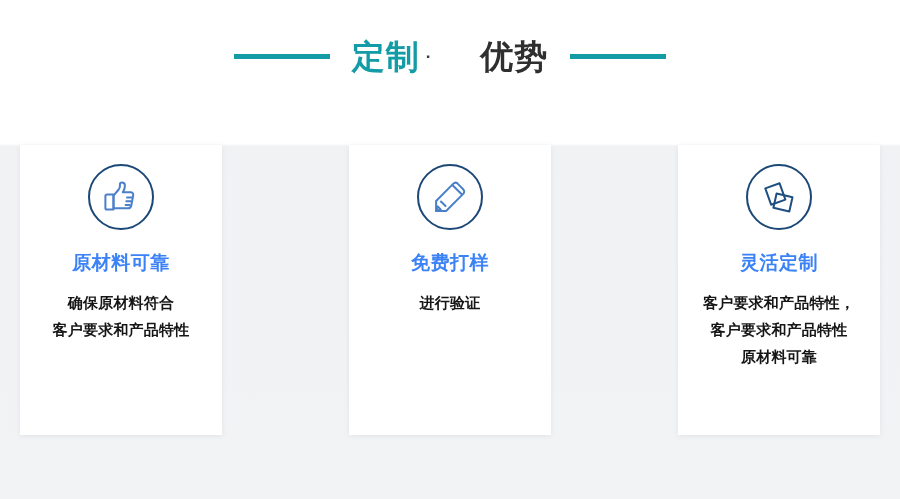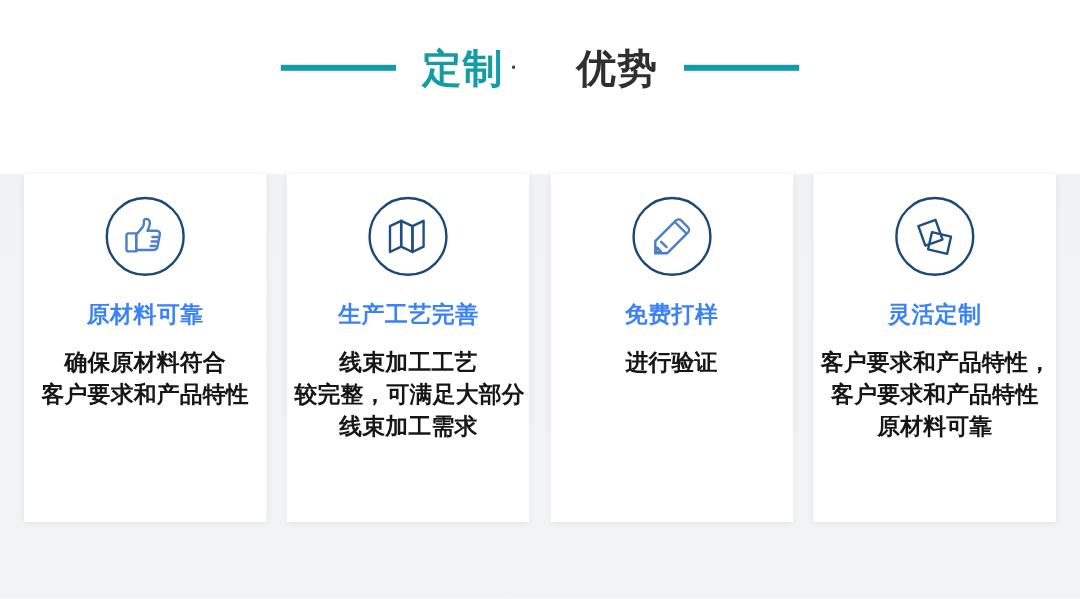--- a/index.html
+++ b/index.html
@@ -108,21 +108,21 @@
     margin-top: 23px;
     font-size: 19px;
     font-weight: bold;
     color: #3b82f6;
     letter-spacing: 0.5px;
     line-height: 1;
     text-align: left;
   }
   .card-desc {
     margin-top: 17px;
-    font-size: 19px;
+    font-size: 15px;
     font-weight: bold;
     color: #161616;
     line-height: 27px;
     text-align: center;
     letter-spacing: 0.2px;
     width: 100%;
     padding: 0 6px;
     box-sizing: border-box;
   }
   .card-desc .line { display: block; white-space: nowrap; }
@@ -156,37 +156,20 @@
           </svg>
         </span>
       </div>
       <div class="card-title">原材料可靠</div>
       <div class="card-desc">
         <span class="line">确保原材料符合</span>
         <span class="line">客户要求和产品特性</span>
       </div>
     </div>
 
-    <div class="card">
-      <div class="icon-circle">
-        <span>
-          <svg width="34" height="30" viewBox="0 0 34 30" fill="none" stroke="#1f4f80" stroke-width="2" stroke-linejoin="round" stroke-linecap="round">
-            <path d="M2 6.5L11.3 2v21.5L2 28V6.5z"></path>
-            <path d="M11.3 2l9.4 4.5V28l-9.4-4.5V2z"></path>
-            <path d="M20.7 6.5L30 2v21.5L20.7 28V6.5z"></path>
-          </svg>
-        </span>
-      </div>
-      <div class="card-title">生产工艺完善</div>
-      <div class="card-desc">
-        <span class="line">线束加工工艺</span>
-        <span class="line">较完整，可满足大部分</span>
-        <span class="line">线束加工需求</span>
-      </div>
-    </div>
 
     <div class="card">
       <div class="icon-circle">
         <span>
           <svg width="34" height="34" viewBox="0 0 34 34" fill="none" stroke="#4a7fc9" stroke-width="2" stroke-linejoin="round" stroke-linecap="round">
             <path d="M24.6 3.6l5.6 5.6c1.3 1.3 1.3 3.4 0 4.7L13.1 31 3.1 31l0-10L20.1 3.9c1.3-1.3 3.3-1.4 4.5-.3z"></path>
             <path d="M19.6 5.2l9.1 9.1"></path>
             <path d="M8 21.5l4.5 4.5"></path>
             <path d="M3.1 31l4.6-1.6-3-3L3.1 31z"></path>
           </svg>

